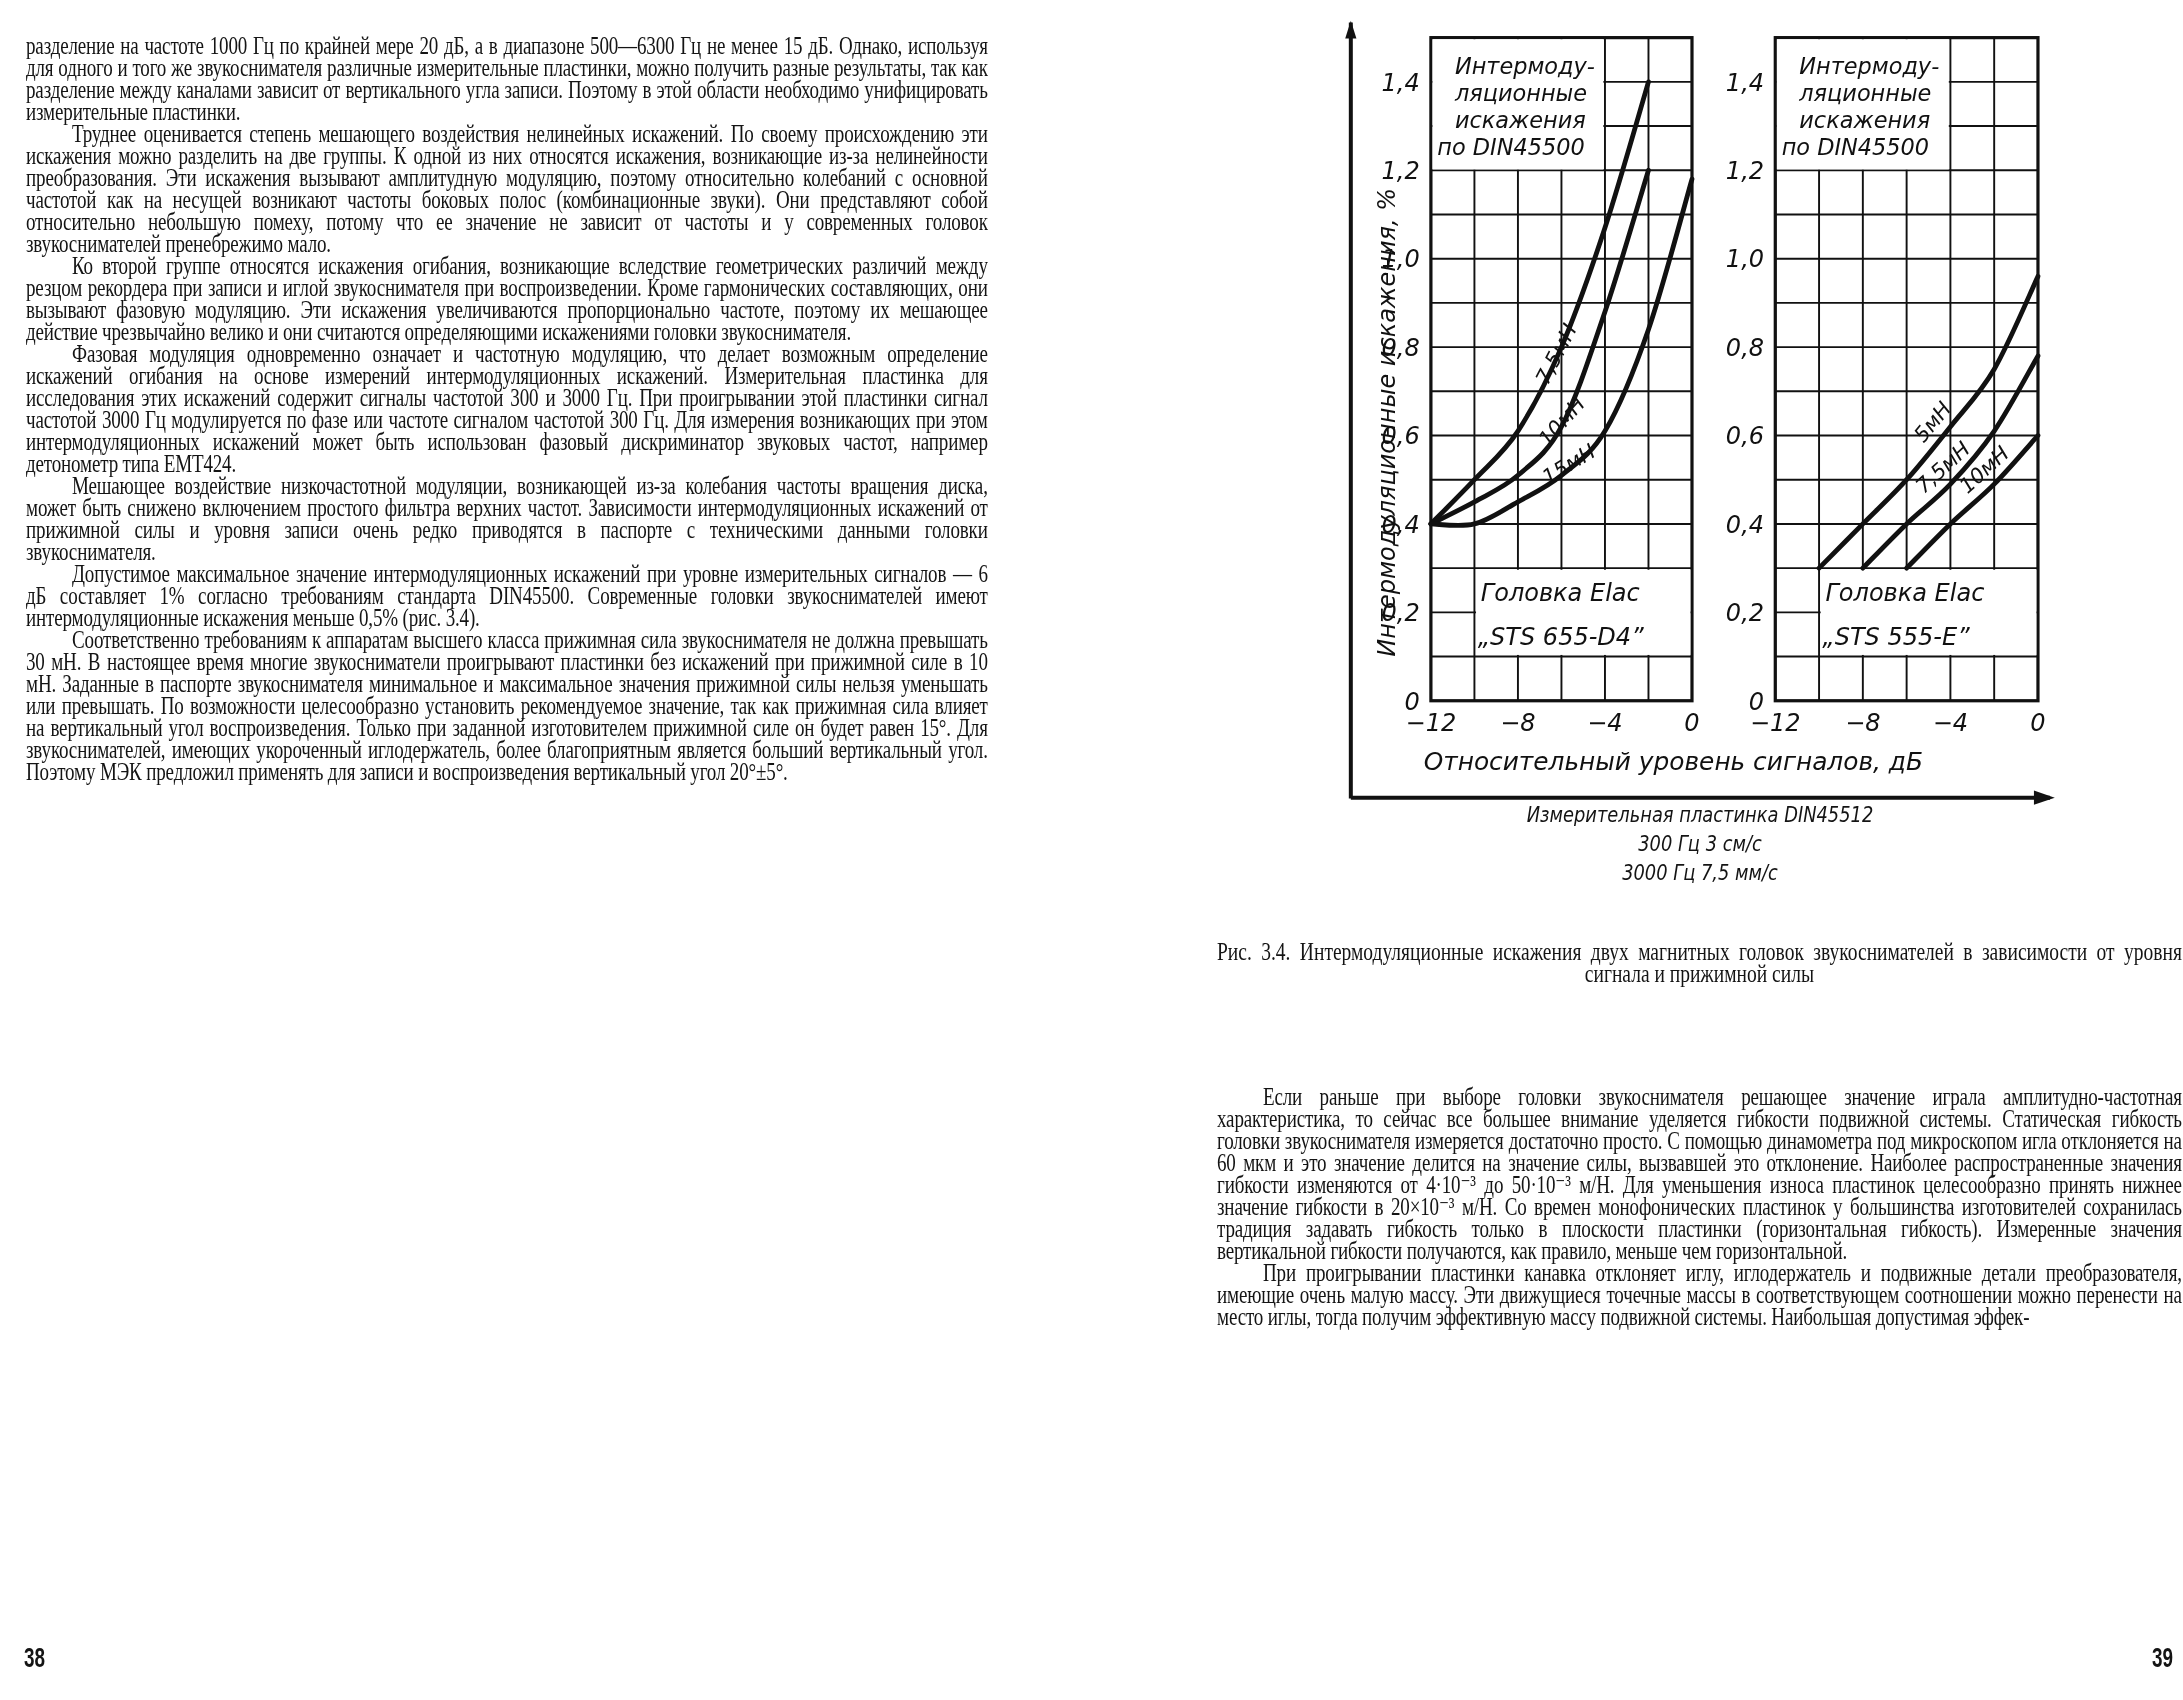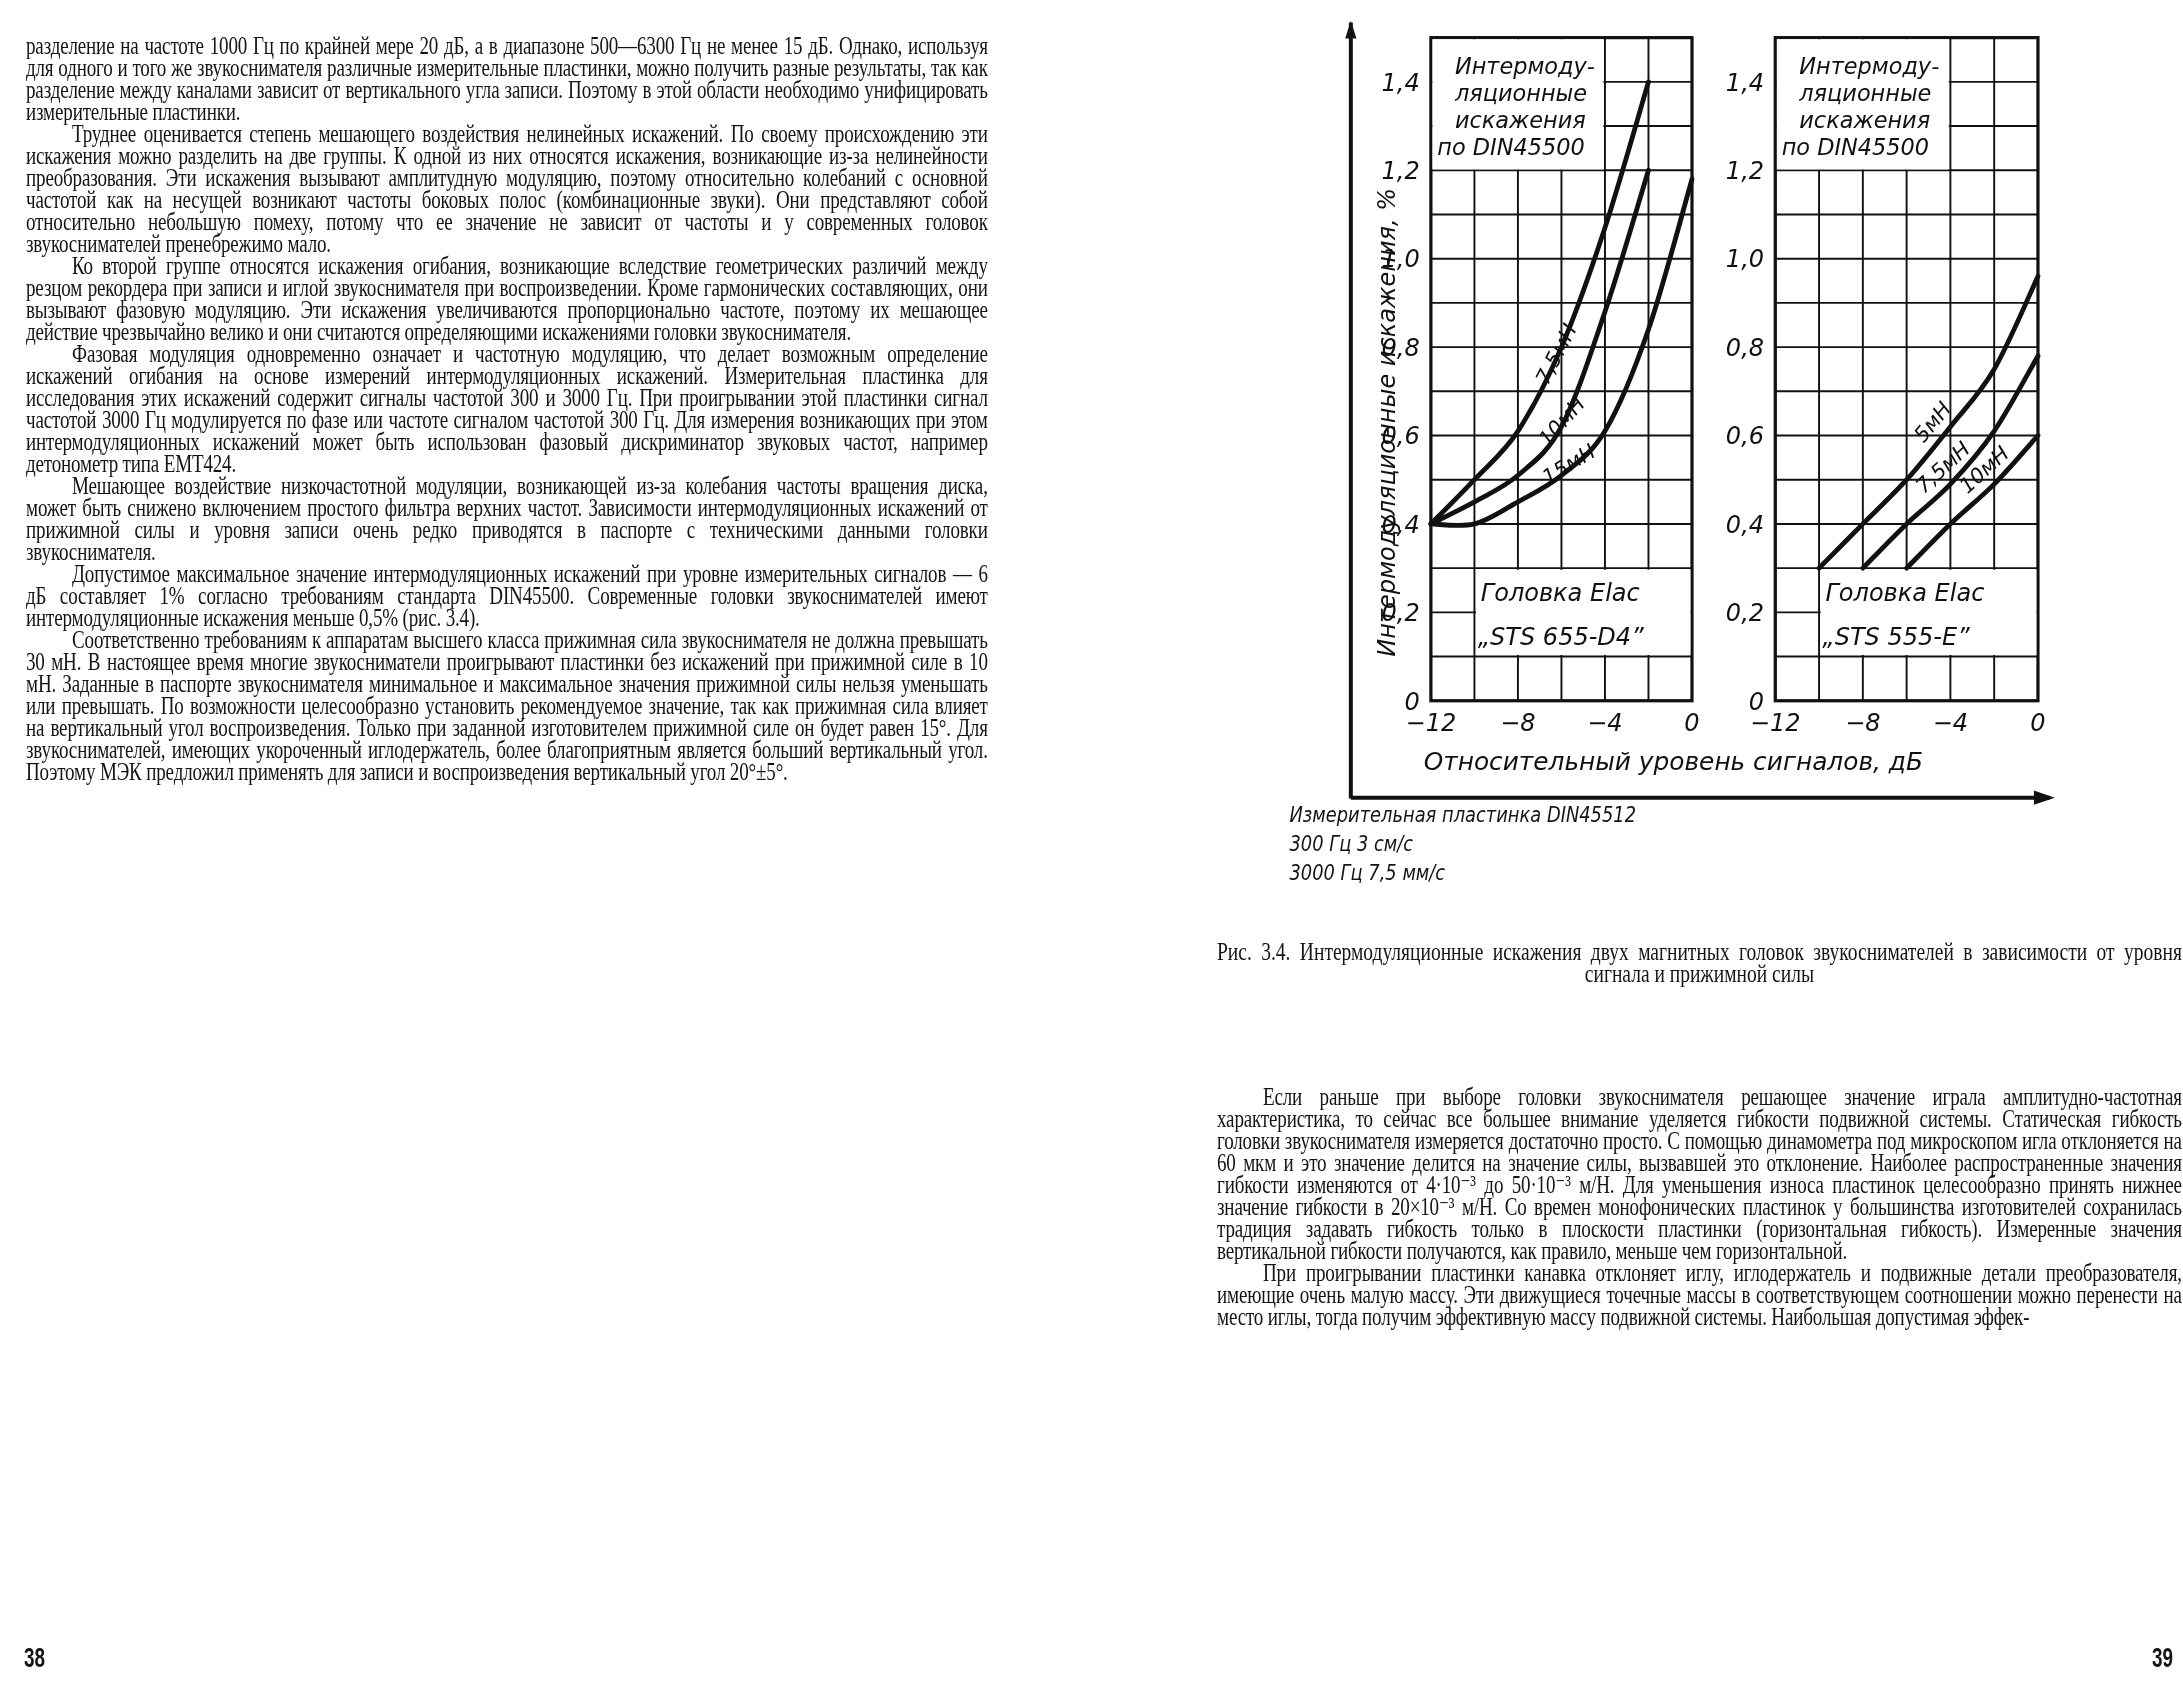--- a/index.html
+++ b/index.html
@@ -14,21 +14,21 @@
   .col-text p.noindent { text-indent: 0; }
   .left-body { left: 26px; top: 35px; width: 1233px; }
   .right-body { left: 0px; top: 1086px; width: 1237px; }
   .page-num { position: absolute; font-family: "Liberation Sans", "DejaVu Sans", sans-serif;
               font-weight: bold; font-size: 27px; transform: scaleX(0.7); transform-origin: 0 0; }
   .caption { position: absolute; left: 0; top: 941px; width: 1237px; font-size: 25px;
              line-height: 21.6px; text-align: justify; text-align-last: center;
              transform: scaleX(0.78); transform-origin: 0 0; }
   .fig { position: absolute; left: 0; top: 0; }
   .fig text { font-family: "DejaVu Sans", sans-serif; font-style: italic; fill: #111; }
-  .rec-note { position: absolute; left: 0; width: 966px; text-align: left;
+  .rec-note { position: absolute; left: 0; width: 966px; text-align: center;
               font-family: "DejaVu Sans", sans-serif; font-style: italic; font-size: 21px; line-height: 29px; }
   .rec-note div { transform: scaleX(0.85); }
 </style>
 </head>
 <body>
 
 <div class="page page-left">
   <div class="col-text left-body">
     <p class="noindent">разделение на частоте 1000 Гц по крайней мере 20 дБ, а в диапазоне 500—6300 Гц не менее 15 дБ. Однако, используя для одного и того же звукоснимателя различные измерительные пластинки, можно получить разные результаты, так как разделение между каналами зависит от вертикального угла записи. Поэтому в этой области необходимо унифицировать измерительные пластинки.</p>
     <p>Труднее оценивается степень мешающего воздействия нелинейных искажений. По своему происхождению эти искажения можно разделить на две группы. К одной из них относятся искажения, возникающие из-за нелинейности преобразования. Эти искажения вызывают амплитудную модуляцию, поэтому относительно колебаний с основной частотой как на несущей возникают частоты боковых полос (комбинационные звуки). Они представляют собой относительно небольшую помеху, потому что ее значение не зависит от частоты и у современных головок звукоснимателей пренебрежимо мало.</p>

